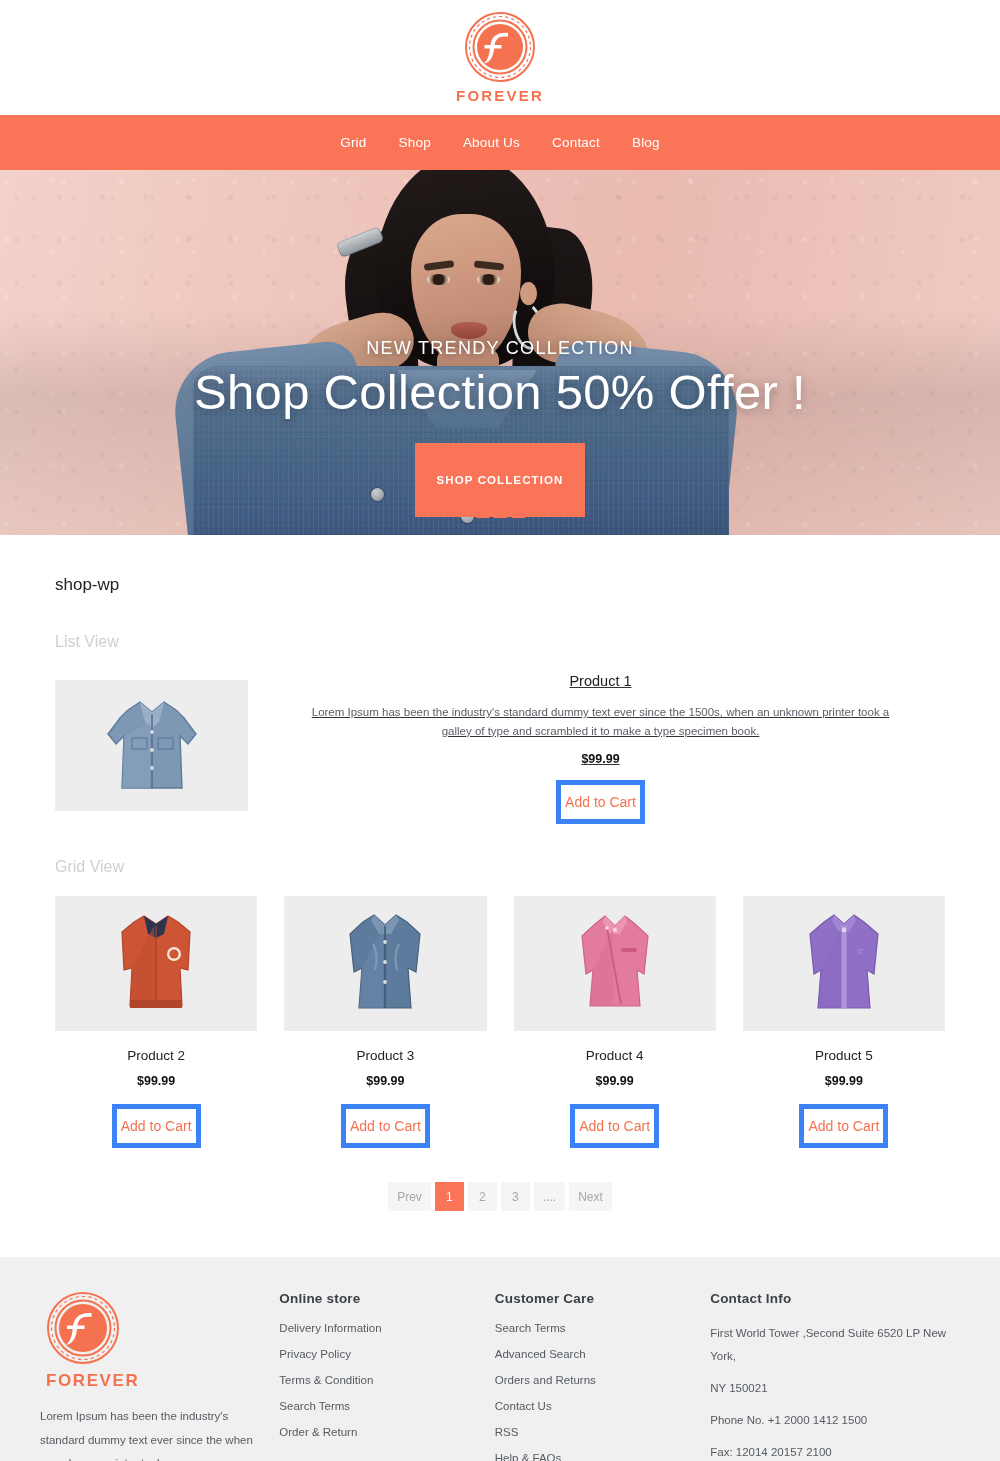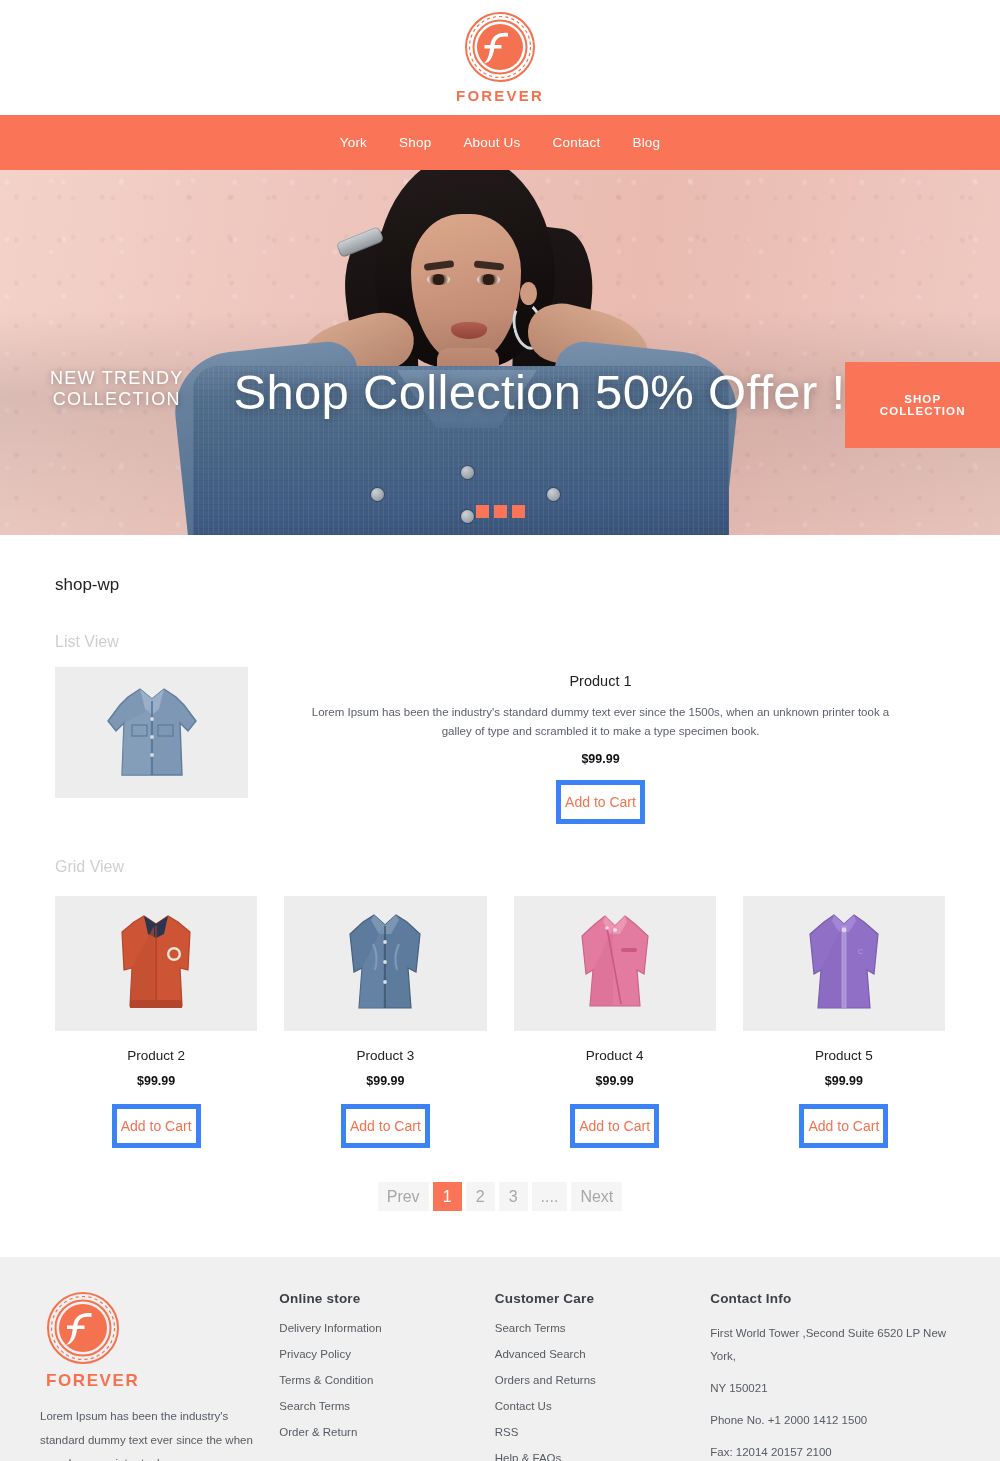--- a/index.html
+++ b/index.html
@@ -164,21 +164,21 @@
     position:absolute; width:13px; height:13px; border-radius:50%;
     background:radial-gradient(circle at 35% 30%,#d8dde2,#8d959d);
     box-shadow:0 0 0 1px rgba(0,0,0,.22);
   }
   .hero-fade {
     position:absolute; inset:0;
     background:linear-gradient(180deg, rgba(0,0,0,0) 38%, rgba(0,0,0,.10) 62%, rgba(0,0,0,.04) 100%);
   }
   .hero-content {
     position:absolute; left:0; right:0; top:168px;
-    display:flex; align-items:center; text-align:center;
+    display:flex; flex-direction:column; align-items:center; text-align:center;
   }
   .hero-eyebrow {
     color:#ffffff; font-size:18px; letter-spacing:1.3px;
     text-shadow:0 1px 6px rgba(0,0,0,.35); margin-bottom:8px;
   }
   .hero-title {
     color:#ffffff; font-size:49px; font-weight:normal; line-height:1.06;
     letter-spacing:.3px; text-shadow:0 2px 10px rgba(0,0,0,.30);
     white-space:nowrap;
   }
@@ -194,21 +194,21 @@
   .hero-dot { width:13px; height:13px; background:#fa7557; cursor:pointer; }
 
   
   .main { padding:40px 55px 0 55px; background:#fff; }
   .page-title { font-size:17px; color:#222; font-weight:normal; margin-bottom:38px; }
   .view-label {
     font-size:16px; color:#cfcfcf; font-weight:normal; margin-bottom:16px;
   }
 
   
-  .list-row { display:flex; align-items:flex-start; gap:8px; margin-bottom:34px; }
+  .list-row { display:flex; align-items:center; gap:8px; margin-bottom:34px;text-decoration:underline; }
   .list-thumb {
     width:193px; height:131px; background:#ededed;
     display:flex; align-items:center; justify-content:center; flex:0 0 auto;
   }
   .list-info { flex:1; text-align:center; padding-top:6px; }
   .list-name { font-size:14.5px; color:#222; margin-bottom:14px; }
   .list-desc {
     font-size:11.5px; color:#5b6068; line-height:1.62;
     max-width:600px; margin:0 auto 12px auto;
   }
@@ -228,21 +228,21 @@
   }
   .grid-name { font-size:13.5px; color:#222; margin-bottom:11px; }
   .grid-card .price { margin-bottom:16px; }
 
   
   .pagination {
     display:flex; justify-content:center; gap:4px; margin:34px 0 46px 0;
   }
   .pg {
     min-width:29px; height:29px; padding:0 9px; background:#f5f5f5;
-    color:#a7a7a7; font-size:16px; display:flex; align-items:center;
+    color:#a7a7a7; font-size:12px; display:flex; align-items:center;
     justify-content:center; cursor:pointer;
   }
   .pg.active { background:#fa7557; color:#fff; }
 
   
   .footer { background:#f0f0f0; padding:34px 40px 30px 40px; }
   .footer-cols { display:flex; gap:0; }
   .fcol-brand { width:250px; padding-right:22px; }
   .fcol { width:226px; }
   .fcol-contact { width:262px; }
@@ -279,21 +279,21 @@
                    C25 46 23 50 19.5 52.5 C24.5 52.5 29 47.5 30.2 37.5
                    L37.5 37.5 L37.5 34 L30.6 34 C31.6 27.5 35.5 24.5 44 25.8 Z" fill="#ffffff"></path>
         </svg>
       </div>
       <div class="logo-word">FOREVER</div>
     </div>
   </div>
 
   <div class="navbar">
     <ul class="nav-list">
-      <li class="nav-item">York</li>
+      <li class="nav-item">Grid</li>
       <li class="nav-item">Shop</li>
       <li class="nav-item">About Us</li>
       <li class="nav-item">Contact</li>
       <li class="nav-item">Blog</li>
     </ul>
   </div>
 
   <div class="hero">
     <div class="hero-wall"></div>
 

